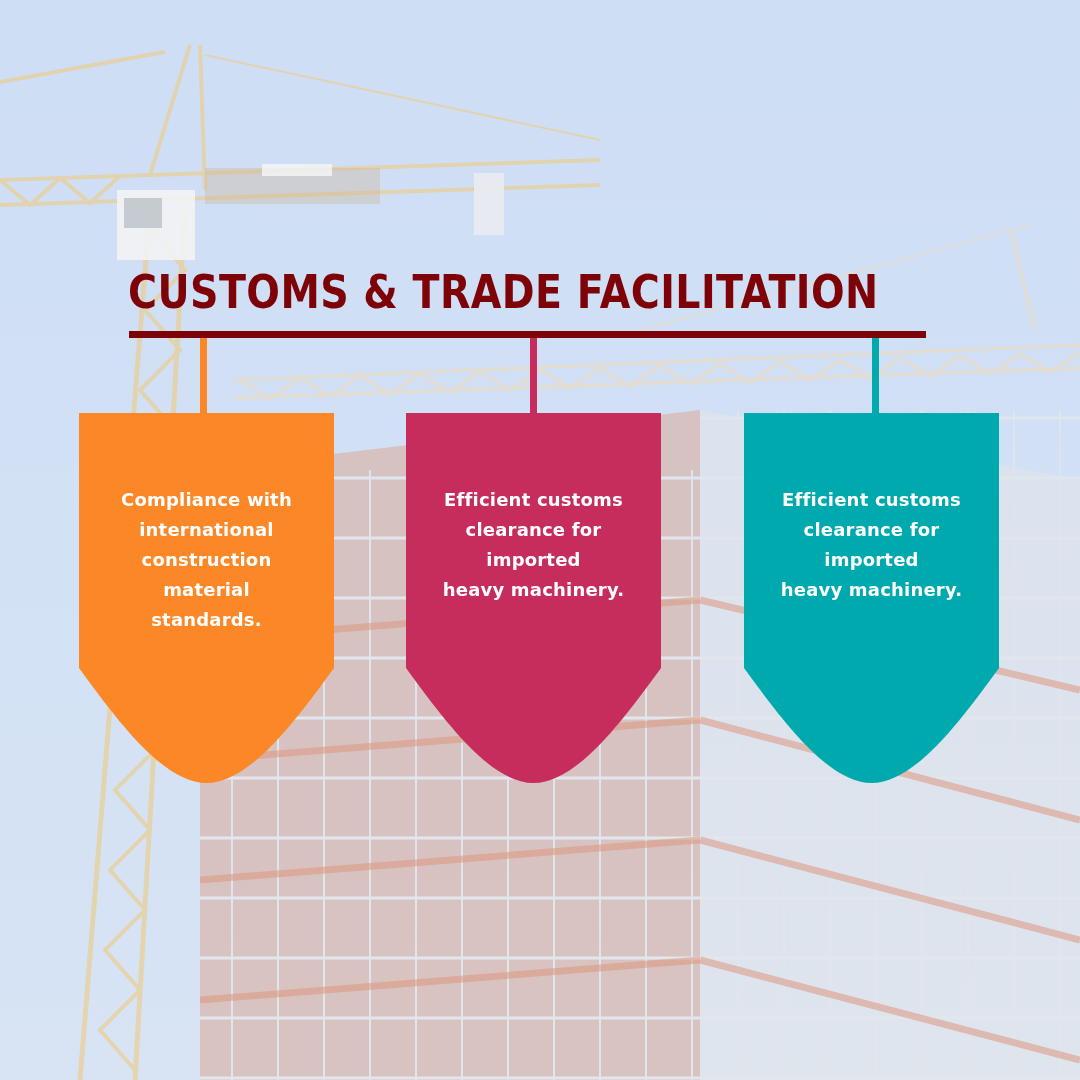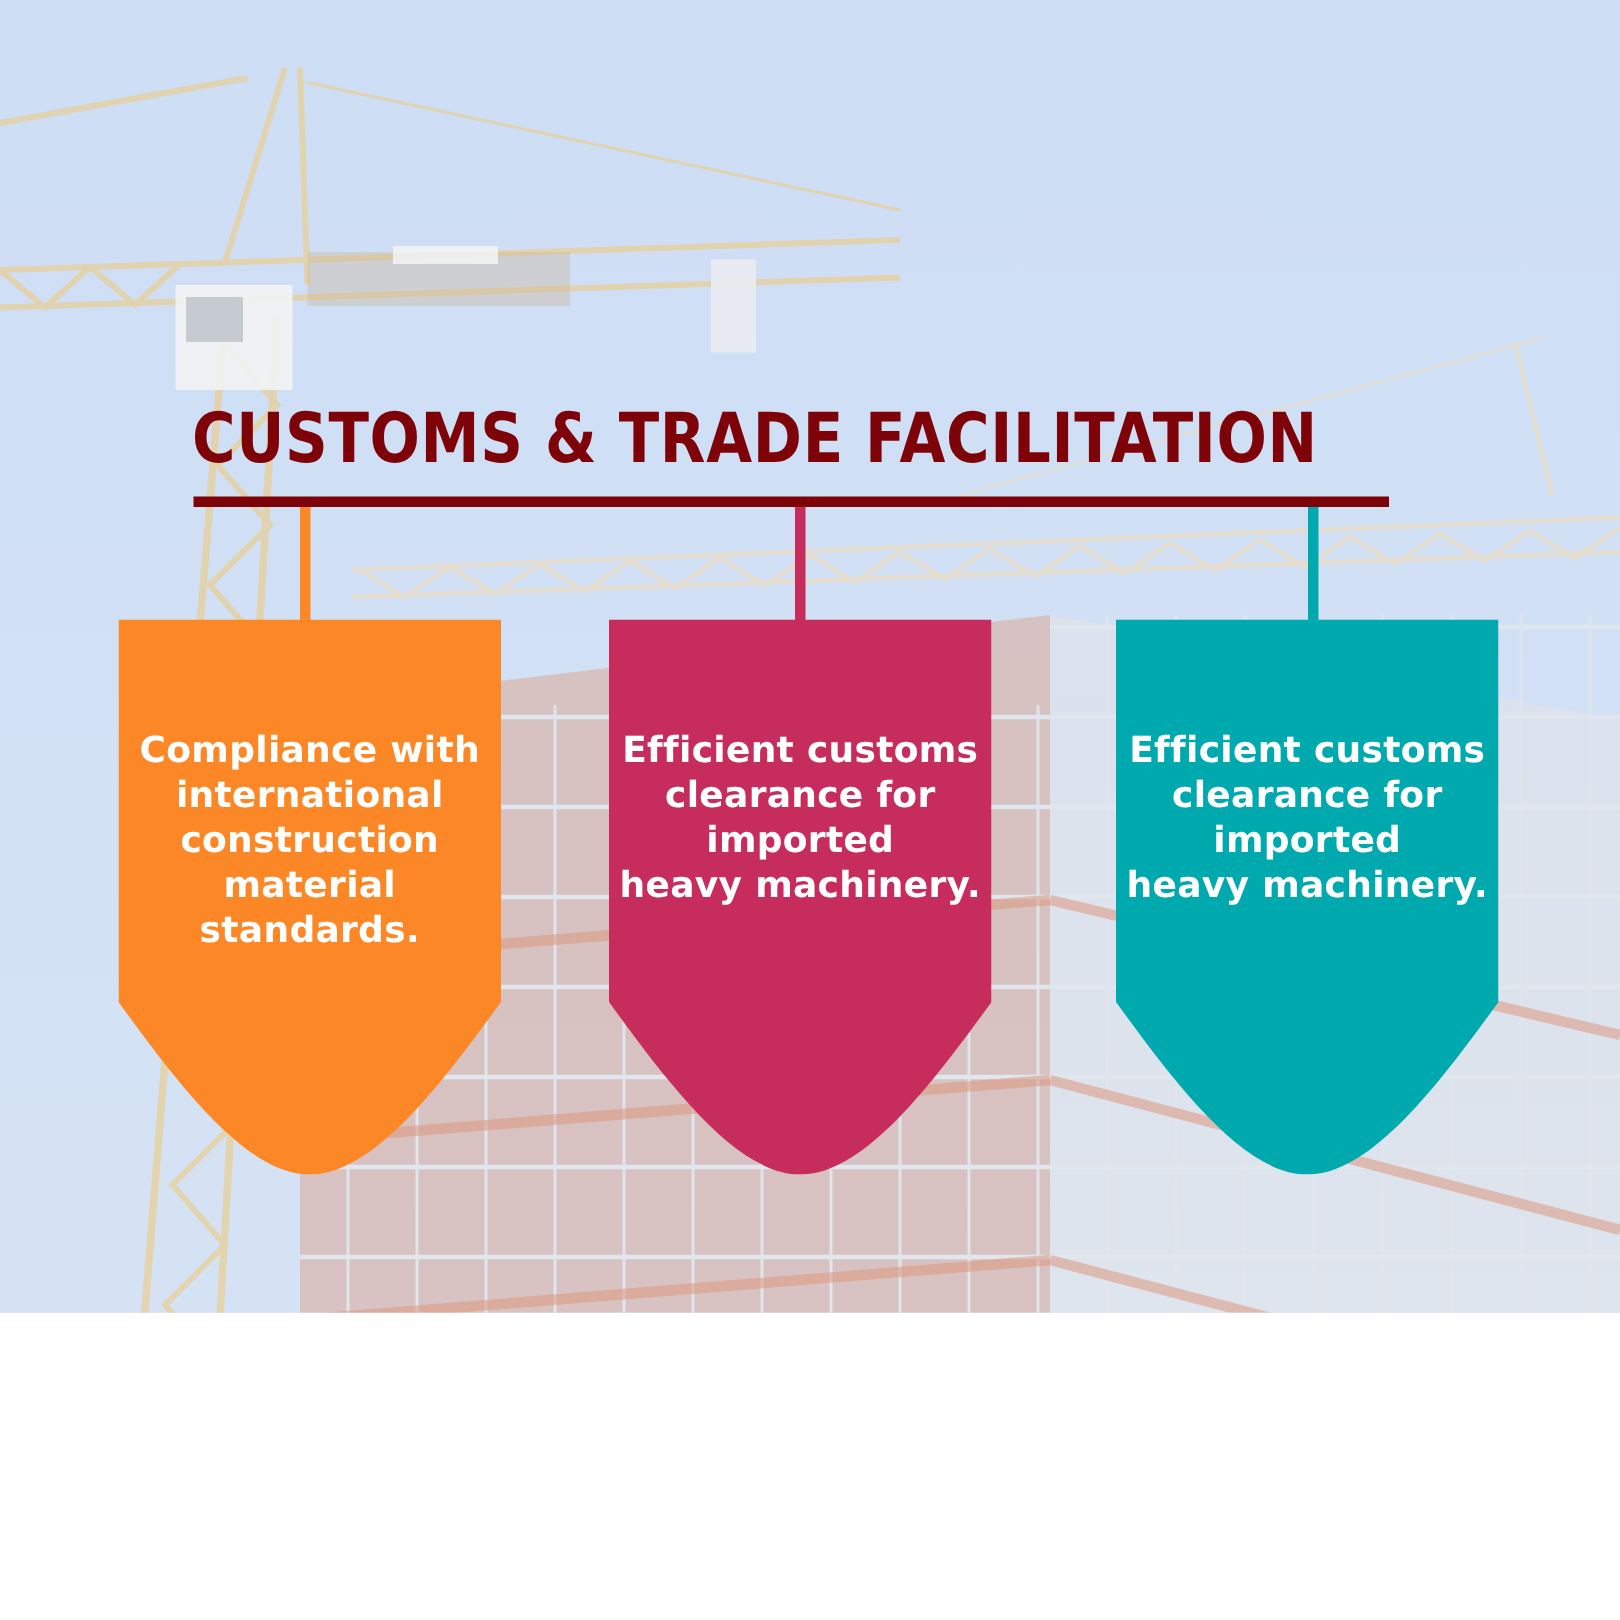--- a/index.html
+++ b/index.html
@@ -1,35 +1,35 @@
 <!DOCTYPE html>
 <html><head>
 <meta charset="utf-8">
 <style>
   html, body { margin: 0; padding: 0; }
   body { width: 1080px; height: 1080px; overflow: hidden; position: relative; font-family: "DejaVu Sans", sans-serif; }
-  .stage { position: absolute; inset: 0; width: 1080px; height: 875px; overflow: hidden; background: #c9dcf4; }
+  .stage { position: absolute; inset: 0; width: 1080px; height: 1080px; overflow: hidden; background: #c9dcf4; }
   .bg-svg { position: absolute; left: 0; top: 0; width: 1080px; height: 1080px; }
 
   .title {
     position: absolute; left: 128px; top: 262px; width: 800px; height: 60px;
     color: #7d0308; font-family: "DejaVu Sans", sans-serif; font-weight: bold;
     font-size: 46px; line-height: 60px; white-space: nowrap; letter-spacing: 0.5px;
     transform-origin: left center; transform: scaleX(0.86);
   }
   .title-rule { position: absolute; left: 129px; top: 331px; width: 797px; height: 7px; background: #7d0308; }
 
   .connector { position: absolute; top: 338px; width: 7px; height: 76px; }
 
   .shield { position: absolute; top: 413px; width: 255px; height: 370px; }
   .shield svg { position: absolute; left: 0; top: 0; width: 255px; height: 370px; }
   .shield-text {
     position: absolute; left: 0; top: 72px; width: 255px; text-align: center;
     color: #ffffff; font-family: "DejaVu Sans", sans-serif; font-weight: bold;
-    font-size: 24px; line-height: 30px; white-space: pre-line; letter-spacing: 0.2px;
+    font-size: 18px; line-height: 30px; white-space: pre-line; letter-spacing: 0.2px;
   }
 </style>
 </head>
 <body>
 
 <div class="stage">
 
   <svg class="bg-svg" viewBox="0 0 1080 1080" xmlns="http://www.w3.org/2000/svg">
     <defs>
       <linearGradient id="sky" x1="0" y1="0" x2="0" y2="1">

